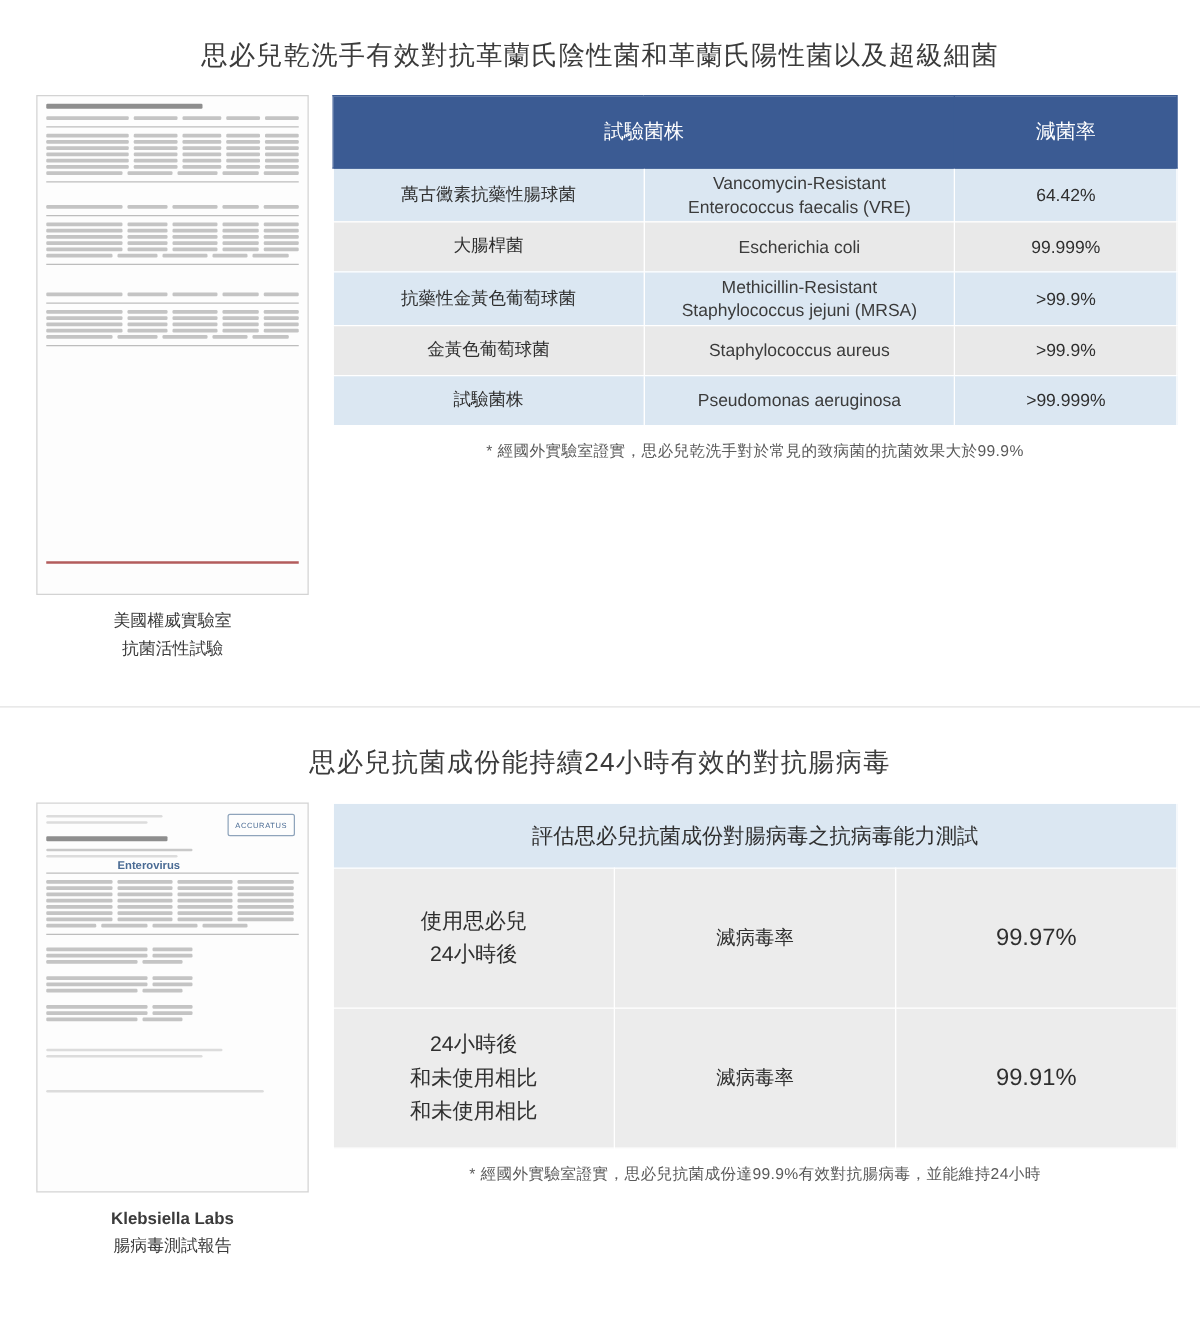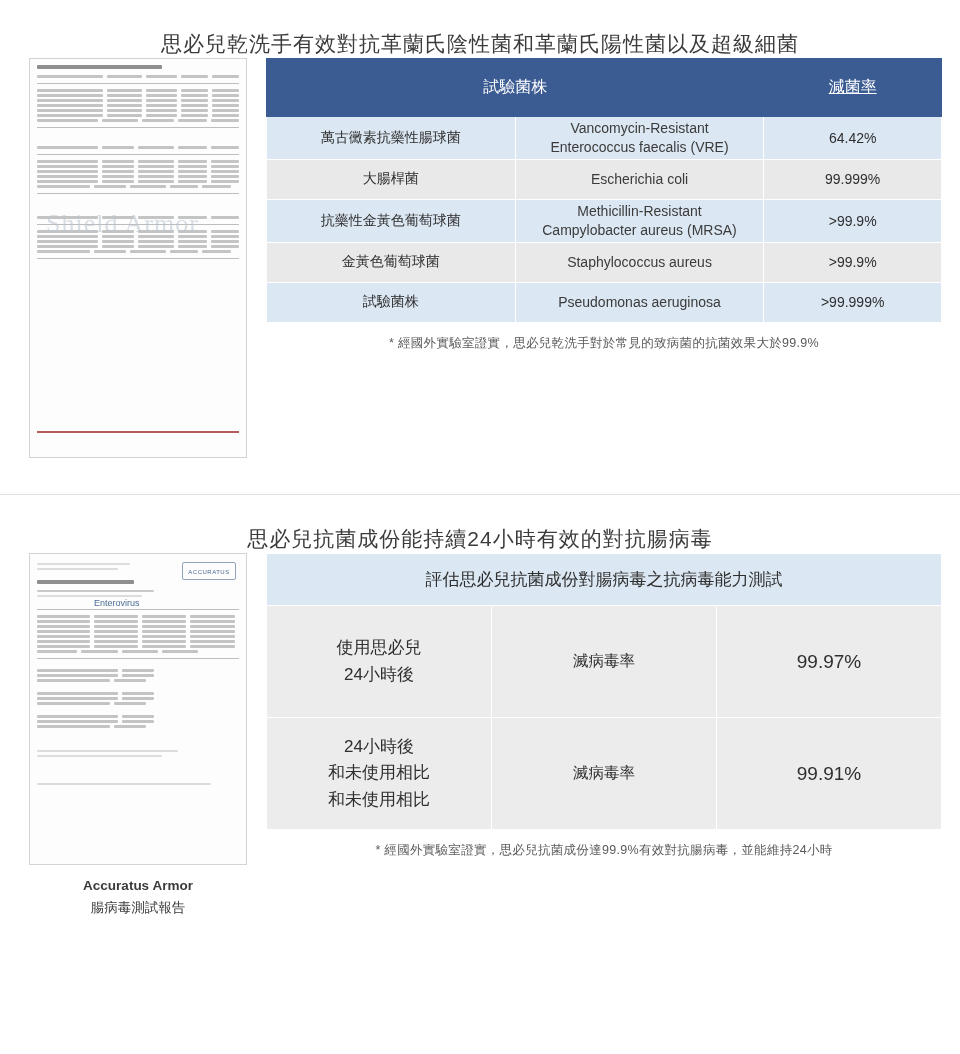--- a/index.html
+++ b/index.html
@@ -21,20 +21,21 @@
   .section {
     position: relative;
     width: 960px;
   }
   .section-title {
     text-align: center;
     font-size: 21px;
     color: #3b3b3b;
     letter-spacing: 1px;
     padding-top: 30px;
+    padding-bottom: 18px;
     font-weight: normal;
   }
   .sec1-body {
     display: flex;
     padding: 0 18px 0 22px;
     align-items: flex-start;
   }
   .doc-col {
     width: 232px;
     flex: 0 0 232px;
@@ -71,21 +72,21 @@
   table.germ th {
     background: #3b5b93;
     color: #ffffff;
     font-weight: normal;
     font-size: 16px;
     height: 58px;
     vertical-align: middle;
     border: 1px solid #3b5b93;
   }
   table.germ th.th-name { width: 56%; }
-  table.germ th.th-rate { width: 20%; text-decoration: underline; }
+  table.germ th.th-rate { width: 20%; }
   table.germ td {
     border: 1px solid #ffffff;
     height: 40px;
     vertical-align: middle;
     font-size: 14px;
     padding: 2px 6px;
   }
   .c-zh {
     text-align: center;
     font-size: 15.5px;
@@ -246,21 +247,21 @@
     left: 7px; right: 7px; bottom: 24px;
     height: 2px;
     background: #b35c5c;
   }
   .ent-label {
     position: absolute;
     left: 64px;
     top: 44px;
     font-size: 9px;
     color: #4a6b94;
-    font-weight: normal;
+    font-weight: bold;
   }
 </style>
 </head>
 <body>
 
 <div class="section">
 
   <div class="section-title">思必兒乾洗手有效對抗革蘭氏陰性菌和革蘭氏陽性菌以及超級細菌</div>
 
   <div class="sec1-body">
@@ -417,21 +418,24 @@
             <div class="scan-row">
                 <div class="scan-cell" style="width:26%"></div>
                 <div class="scan-cell" style="width:16%"></div>
                 <div class="scan-cell" style="width:18%"></div>
                 <div class="scan-cell" style="width:14%"></div>
                 <div class="scan-cell" style="width:14%"></div>
               </div>
           </div>
           <div class="redbar"></div>
         </div>
-        <div class="watermark">Shield Armor</div>
+      </div>
+      <div class="doc-caption">
+        <div>美國權威實驗室</div>
+        <div>抗菌活性試驗</div>
       </div>
     </div>
 
     <div class="table-col">
       <table class="germ">
         <thead>
           <tr>
             <th class="th-name" colspan="2">試驗菌株</th>
             <th class="th-rate">減菌率</th>
           </tr>
@@ -447,21 +451,21 @@
           </tr>
           <tr class="row-a">
             <td class="c-zh">大腸桿菌</td>
             <td class="c-en">Escherichia coli</td>
             <td class="c-rate">99.999%</td>
           </tr>
           <tr class="row-b">
             <td class="c-zh">抗藥性金黃色葡萄球菌</td>
             <td class="c-en">
               <div>Methicillin-Resistant</div>
-              <div>Campylobacter aureus (MRSA)</div>
+              <div>Staphylococcus jejuni (MRSA)</div>
             </td>
             <td class="c-rate">&gt;99.9%</td>
           </tr>
           <tr class="row-a">
             <td class="c-zh">金黃色葡萄球菌</td>
             <td class="c-en">Staphylococcus aureus</td>
             <td class="c-rate">&gt;99.9%</td>
           </tr>
           <tr class="row-b">
             <td class="c-zh">試驗菌株</td>
@@ -579,21 +583,21 @@
               <div class="scan-cell" style="width:16%"></div>
             </div>
           <div class="scan-line light" style="width:70%; margin-top:22px"></div>
           <div class="scan-line light" style="width:62%"></div>
           <div class="scan-line light" style="width:86%; margin-top:26px"></div>
         </div>
         <div class="stamp">ACCURATUS</div>
         <div class="ent-label">Enterovirus</div>
       </div>
       <div class="doc-caption">
-        <div style="font-weight:bold">Accuratus Armor</div>
+        <div style="font-weight:bold">Klebsiella Labs</div>
         <div>腸病毒測試報告</div>
       </div>
     </div>
 
     <div class="table-col">
       <table class="virus">
         <thead>
           <tr>
             <th colspan="3">評估思必兒抗菌成份對腸病毒之抗病毒能力測試</th>
           </tr>

